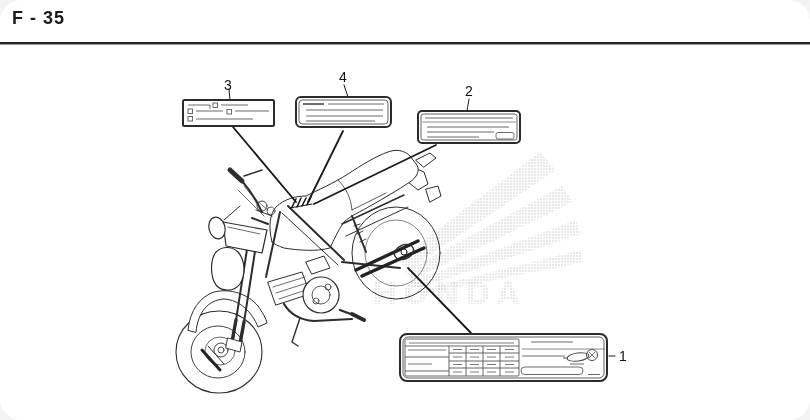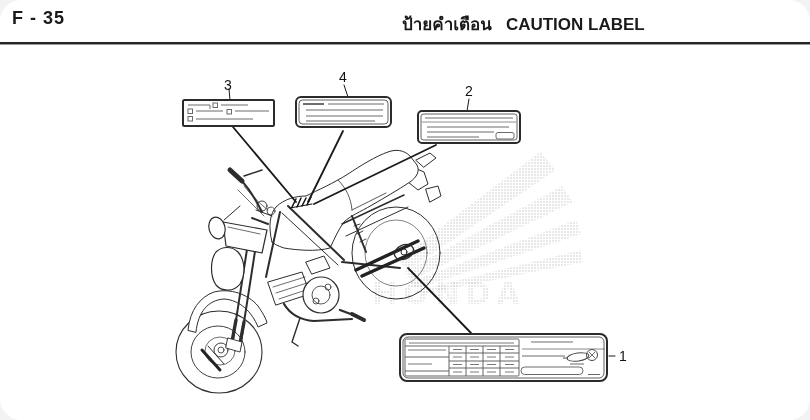--- a/index.html
+++ b/index.html
@@ -30,23 +30,20 @@
   #num1{left:616px;top:349px;}
   svg{position:absolute;left:0;top:0;}
 </style>
 </head>
 <body>
 
 <div class="stage">
 
   <div class="page-code">F - 35</div>
 
-  <div class="page-title">
-    <span class="thai">ป้ายคำเตือน</span><span>CAUTION LABEL</span>
-  </div>
 
   <div class="header-rule"></div>
 
   <svg width="810" height="420" viewBox="0 0 810 420">
     <defs>
       <pattern id="dotp" width="3" height="3" patternUnits="userSpaceOnUse">
         <circle cx="1" cy="1" r="0.75" fill="#c4c4c4"></circle>
       </pattern>
     </defs>
 

